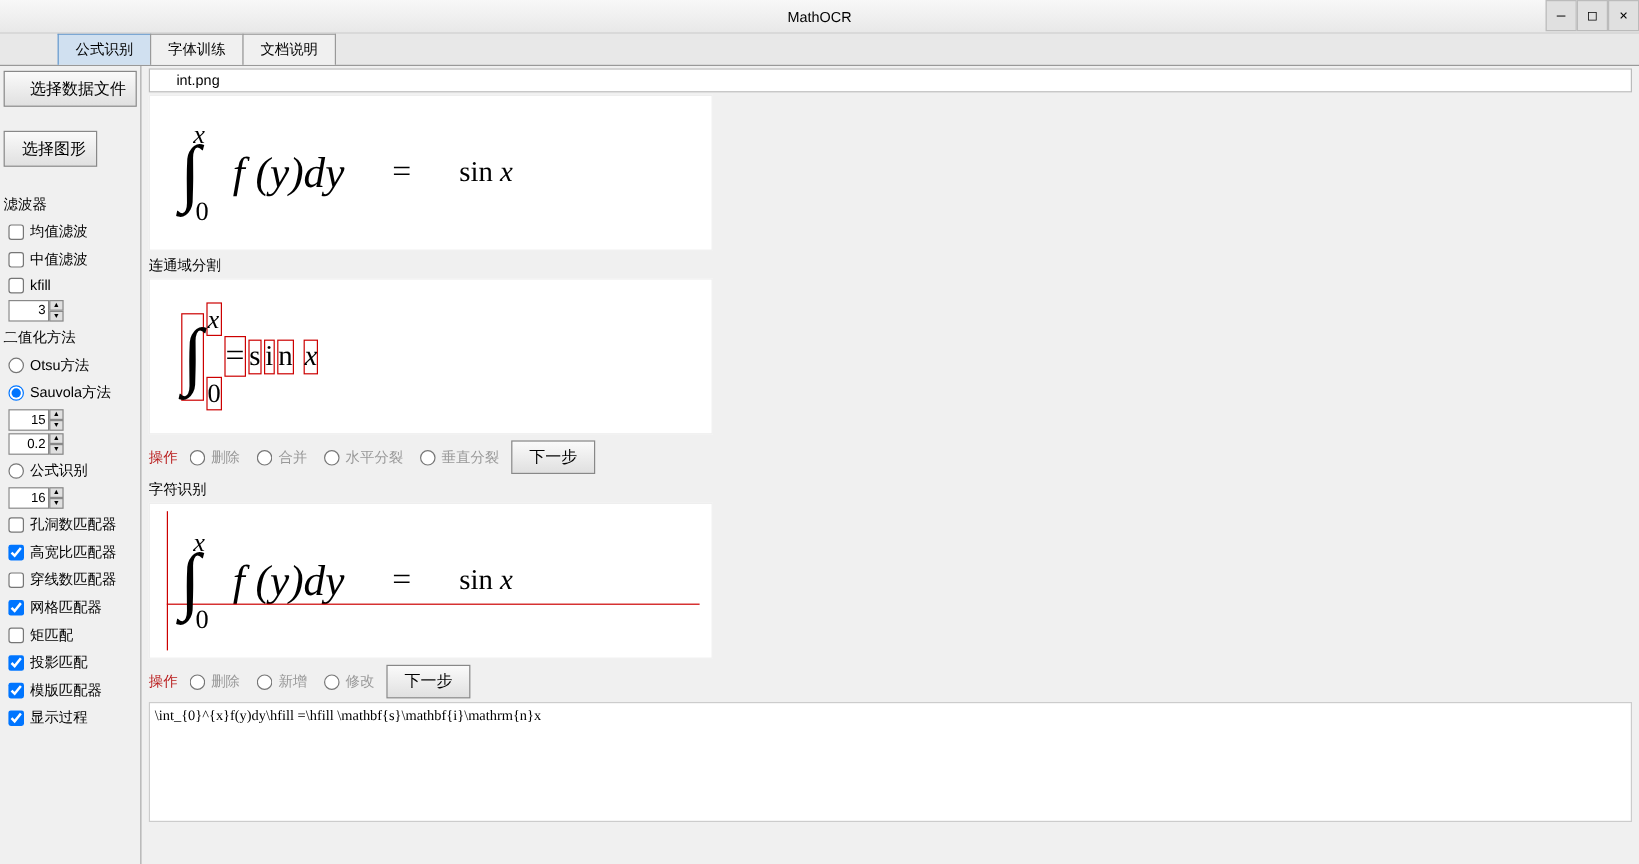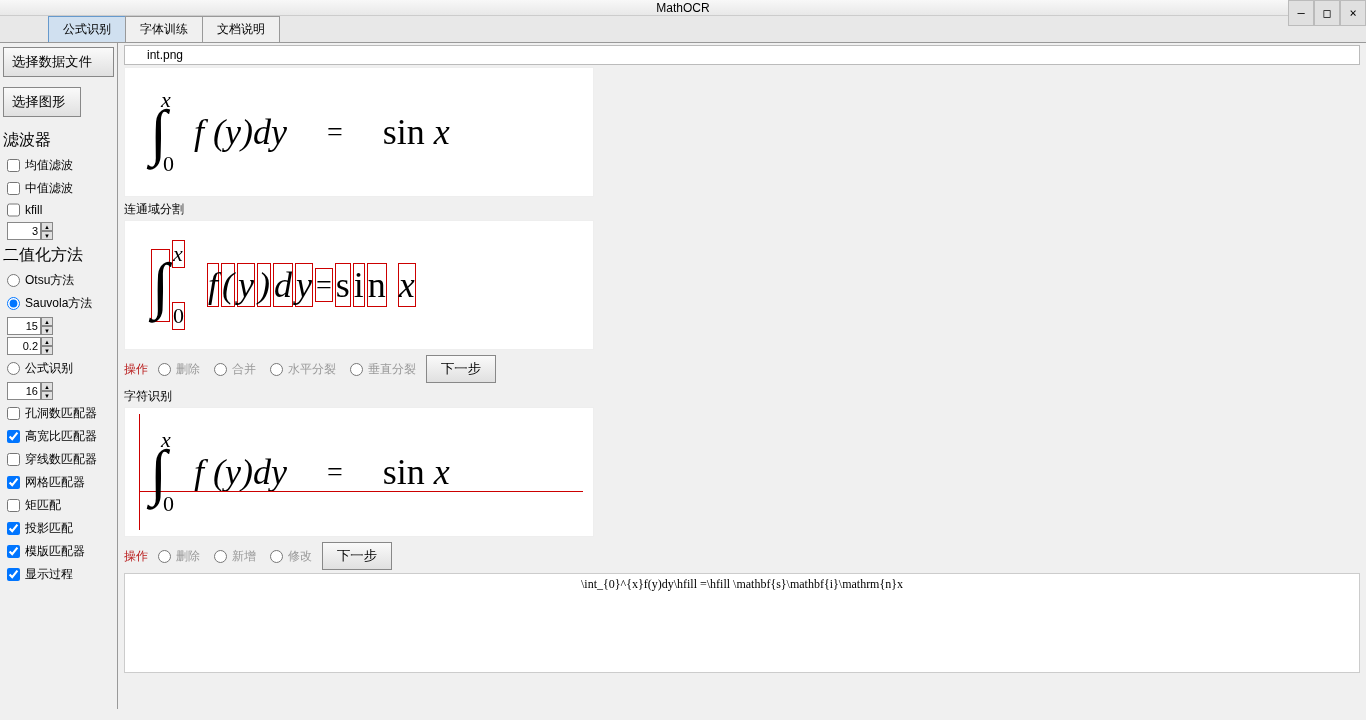--- a/index.html
+++ b/index.html
@@ -6,21 +6,21 @@
 body {
   font-family: "Microsoft YaHei", "SimSun", sans-serif;
   font-size: 12px;
   background: #f0f0f0;
   width: 1366px;
   height: 720px;
   overflow: hidden;
 }
 .titlebar {
   background: linear-gradient(to bottom, #f8f8f8, #e8e8e8);
-  height: 16px;
+  height: 28px;
   display: flex;
   align-items: center;
   position: relative;
   border-bottom: 1px solid #ccc;
   padding-left: 12px;
 }
 .title {
   position: absolute;
   left: 50%;
   transform: translateX(-50%);
@@ -69,28 +69,28 @@
   width: 118px;
   background: #f0f0f0;
   border-right: 1px solid #999;
   padding: 4px 3px;
 }
 .sb-btn {
   display: block;
   border: 1px solid #888;
   background: linear-gradient(to bottom, #fafafa, #e0e0e0);
   padding: 5px 8px;
-  margin-bottom: 10px;
+  margin-bottom: 20px;
   cursor: pointer;
-  text-align: left;
+  text-align: right;
   width: 100%;
 }
 .sb-btn.short { width: 70%; }
 .sb-lbl {
-  font-size: 16px;
+  font-size: 12px;
   padding: 3px 0;
 }
 .chk, .rad {
   display: flex;
   gap: 5px;
   padding: 3px 4px;
 }
 .chk input, .rad input { margin: 0; }
 .spinbox {
   display: flex;
@@ -144,21 +144,21 @@
 }
 .formula-seg .token { border: 1px solid #c00; margin: 0 1px; display: inline-block; }
 .formula-rec { position: relative; }
 .formula-rec .redline { position: absolute; left: 14px; right: 10px; top: 65%; border-top: 1px solid #c00; }
 .formula-rec .redv { position: absolute; left: 14px; top: 6px; bottom: 6px; border-left: 1px solid #c00; }
 .intsym { font-size: 62px; font-style: italic; position: relative; }
 .intsup { font-size: 22px; font-style: italic; vertical-align: super; margin-left: -6px; }
 .intsub { font-size: 22px; vertical-align: sub; margin-left: -4px; }
 .body { font-size: 36px; font-style: italic; margin-left: 20px; }
 .eq { font-size: 28px; margin: 0 40px; font-style: normal; }
-.rhs { font-size: 36px; }
+.rhs { font-size: 24px; }
 .section-lbl { padding: 2px 0; }
 .ops-row {
   display: flex;
   align-items: center;
   gap: 6px;
   padding: 3px 0;
 }
 .ops-row .lab { color: #b91c1c; }
 .ops-row .rad.disabled { color: #999; }
 .action-btn {
@@ -166,21 +166,20 @@
   background: linear-gradient(to bottom, #fafafa, #e0e0e0);
   padding: 4px 14px;
   cursor: pointer;
 }
 .reconstruct {
   border: 1px solid #ccc;
   background: #fff;
   padding: 3px 4px;
   min-height: 100px;
   font-family: "Times New Roman", serif;
-  text-align: center;
 }
 .upright { font-style: normal; }
 </style>
 </head>
 <body>
 
 <div class="titlebar">
   <span class="title">MathOCR</span>
   <div class="window-controls">
     <div class="wbtn">—</div>
@@ -303,23 +302,20 @@
       <span class="eq">=</span>
       <span class="rhs"><span class="upright">sin </span><i>x</i></span>
     </div>
 
     <div class="section-lbl">连通域分割</div>
     <div class="formula-img formula-seg">
       <span class="intsym token">∫</span>
       <span style="display:inline-flex;flex-direction:column;height:90px;justify-content:space-between;">
         <span class="intsup token">x</span>
         <span class="intsub upright token">0</span>
-      </span>
-      <span class="body">
-        <span class="token">f</span><span class="token">(</span><span class="token">y</span><span class="token">)</span><span class="token">d</span><span class="token">y</span>
       </span>
       <span class="eq token">=</span>
       <span class="rhs">
         <span class="token upright">s</span><span class="token upright">i</span><span class="token upright">n</span> <span class="token"><i>x</i></span>
       </span>
     </div>
 
     <div class="ops-row">
       <span class="lab">操作</span>
       <label class="rad disabled">

